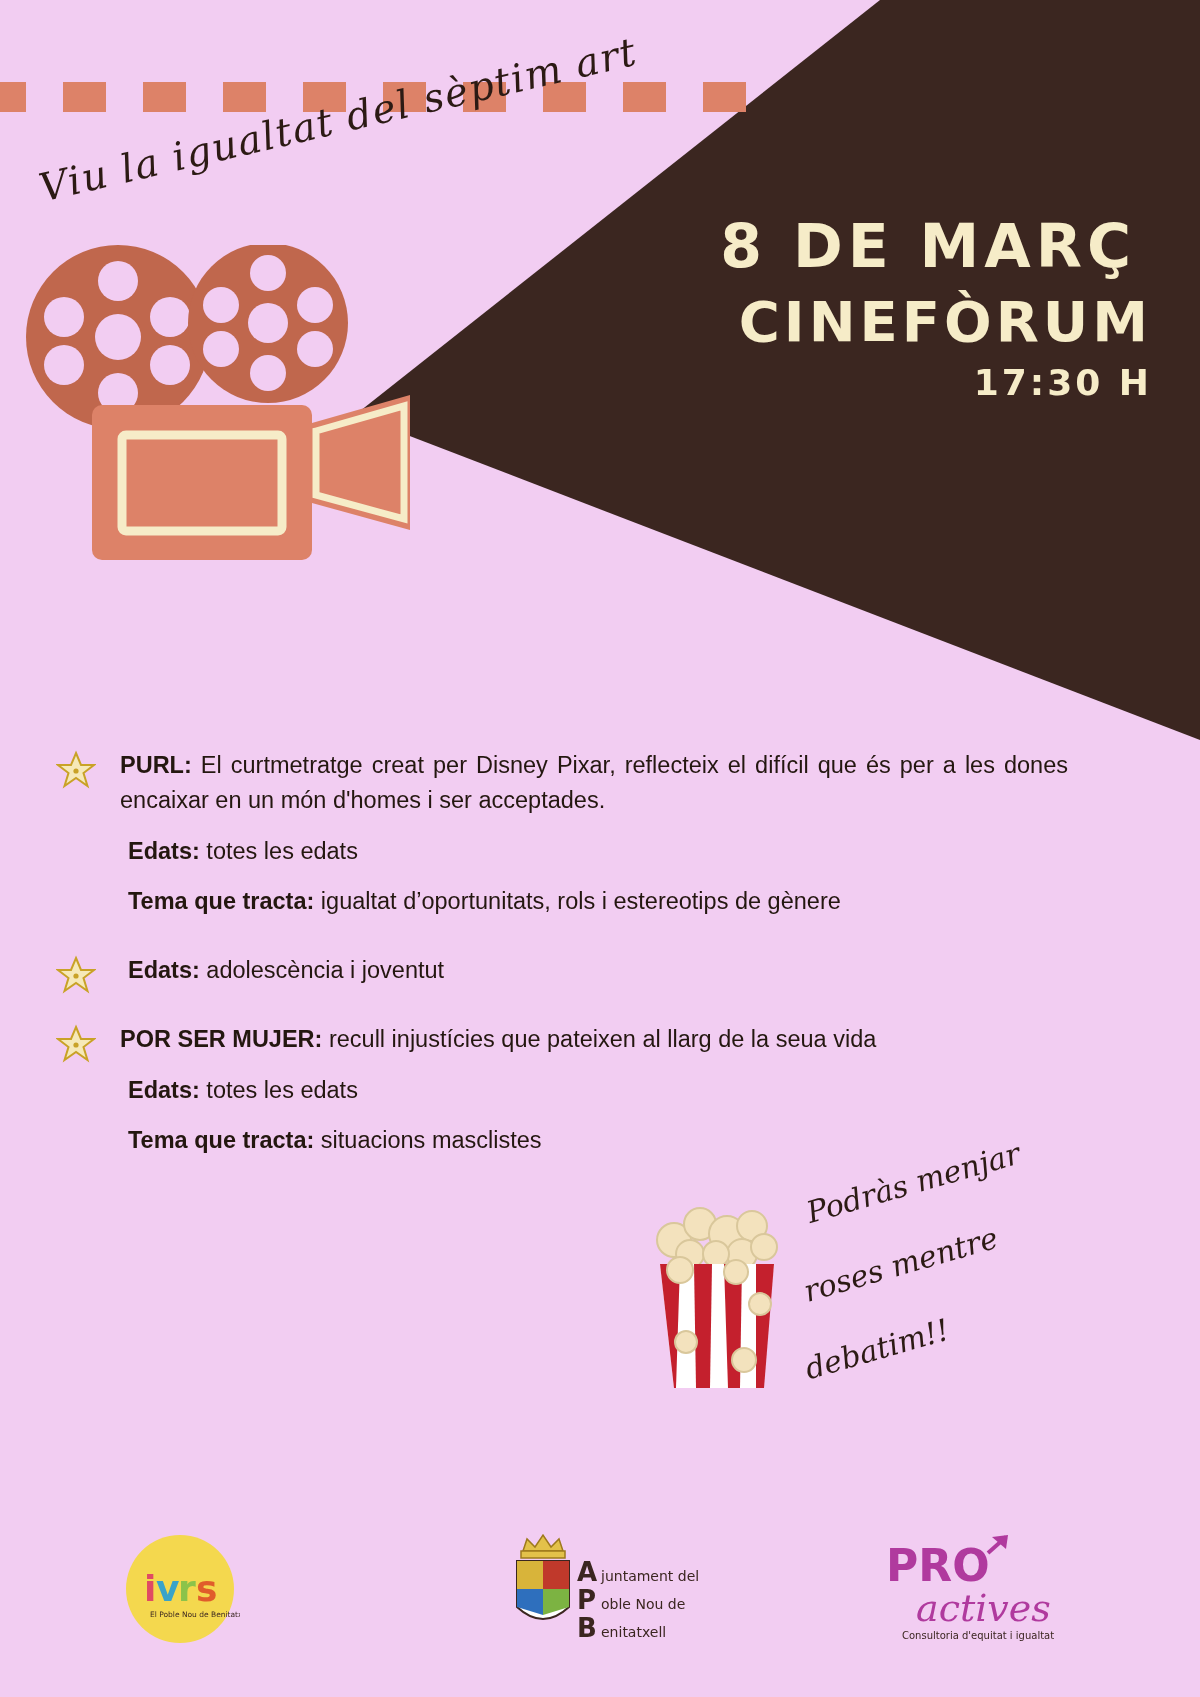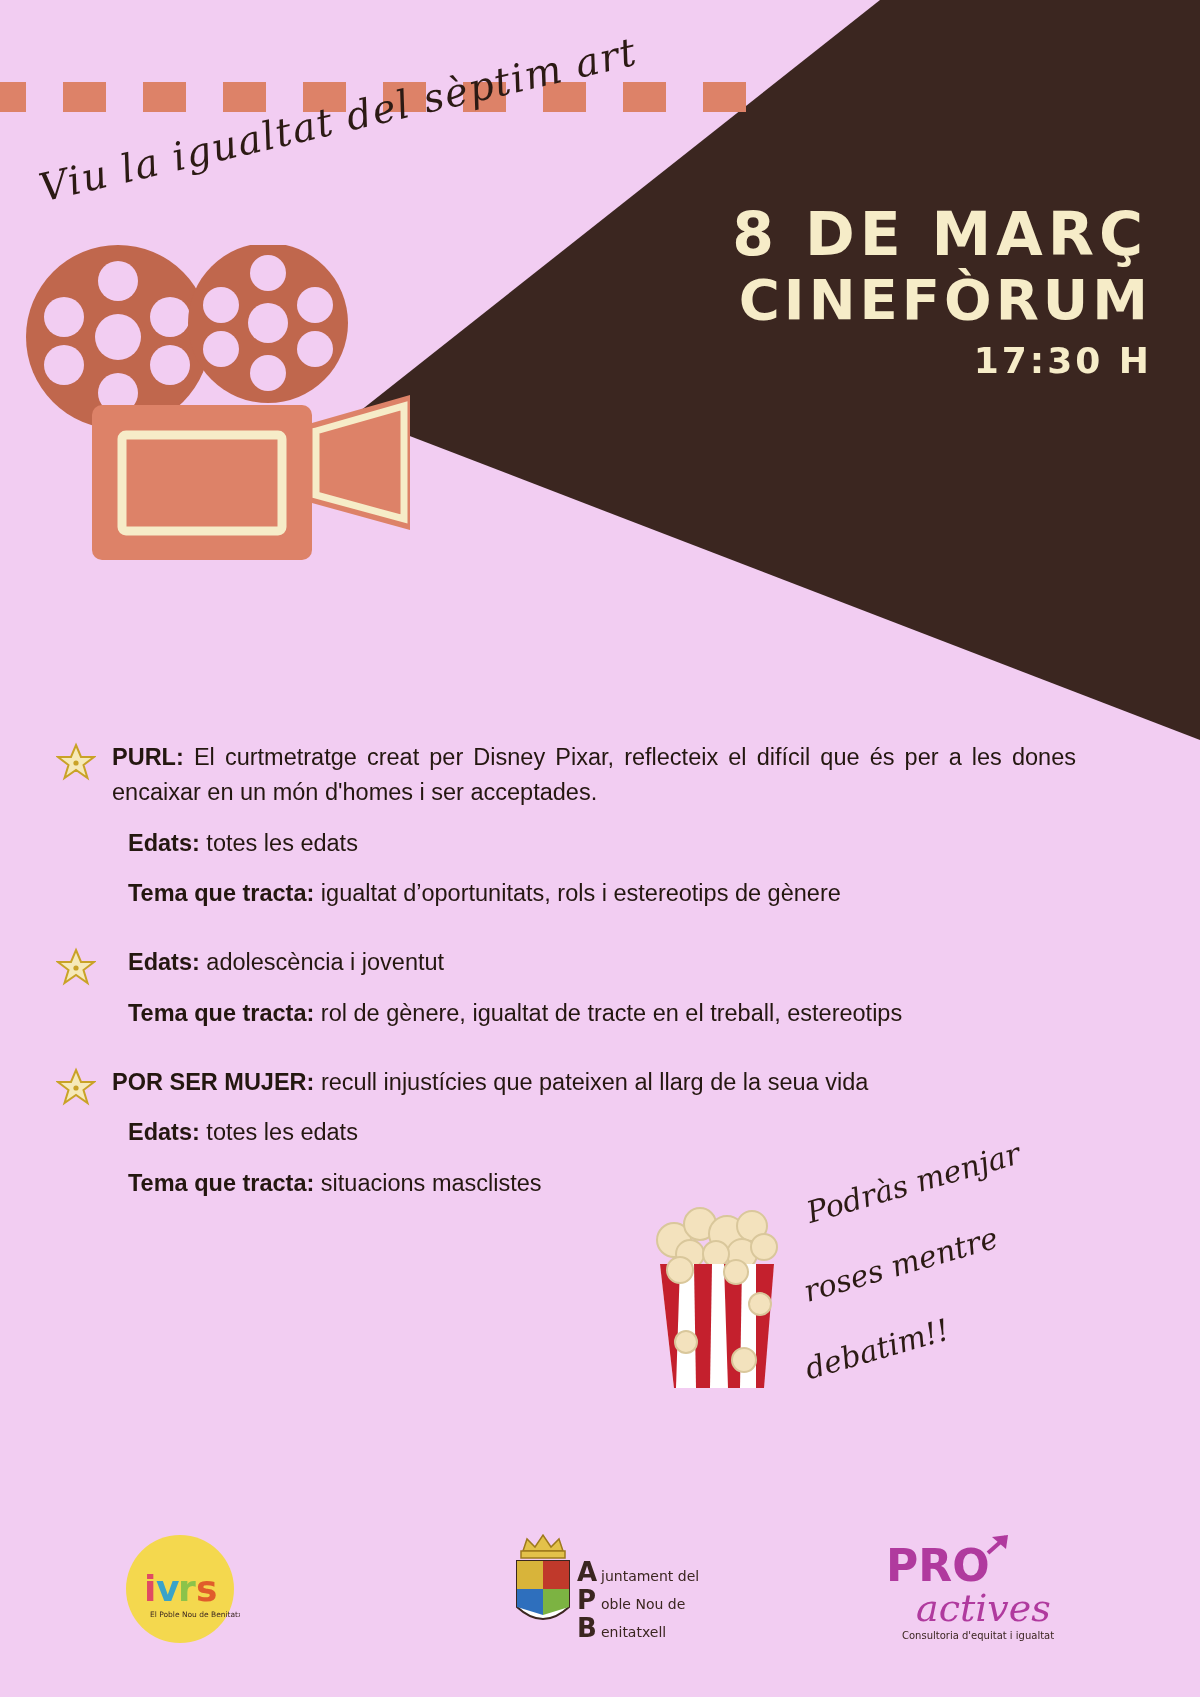--- a/index.html
+++ b/index.html
@@ -99,21 +99,21 @@
     z-index: 6;
     text-align: right;
     color: #f6ecc8;
   }
   .event-date {
     font-family: "DejaVu Sans", sans-serif;
     font-size: 60px;
     font-weight: 700;
     letter-spacing: 5px;
     line-height: 1.02;
-    margin: 4px;
+    margin: 16px;
   }
   .event-name {
     font-family: "DejaVu Sans", sans-serif;
     font-size: 56px;
     font-weight: 700;
     letter-spacing: 4px;
     line-height: 1.05;
     margin: 6px 0 0 0;
   }
   .event-time {
@@ -149,21 +149,21 @@
     text-align: justify;
   }
   .film-item .star {
     position: absolute;
     left: 0;
     top: 2px;
     width: 40px;
     height: 40px;
   }
   .film-desc {
-    margin: 0;
+    margin: 8px;
   }
   .film-title {
     font-weight: 700;
   }
   .film-row {
     margin: 16px;
     text-align: left;
   }
   .film-row .lbl {
     font-weight: 700;
@@ -309,24 +309,20 @@
       <span class="star">
         <svg width="40" height="40" viewBox="0 0 40 40" xmlns="http://www.w3.org/2000/svg">
           <polygon points="20,3 25,15 38,15 27.5,23 31.5,36 20,28 8.5,36 12.5,23 2,15 15,15" fill="#f6e9b8" stroke="#c9a227" stroke-width="2"></polygon>
           <circle cx="20" cy="21" r="2.6" fill="#c9a227"></circle>
         </svg>
       </span>
       <p class="film-row">
         <span class="lbl">Edats:</span> 
         <span>adolescència i joventut</span>
       </p>
-      <p class="film-row row-justify">
-        <span class="lbl">Tema que tracta:</span> 
-        <span>rol de gènere, igualtat de tracte en el treball, estereotips</span>
-      </p>
     </div>
 
     <div class="film-item">
       <span class="star">
         <svg width="40" height="40" viewBox="0 0 40 40" xmlns="http://www.w3.org/2000/svg">
           <polygon points="20,3 25,15 38,15 27.5,23 31.5,36 20,28 8.5,36 12.5,23 2,15 15,15" fill="#f6e9b8" stroke="#c9a227" stroke-width="2"></polygon>
           <circle cx="20" cy="21" r="2.6" fill="#c9a227"></circle>
         </svg>
       </span>
       <p class="film-desc" style="text-align:left">

